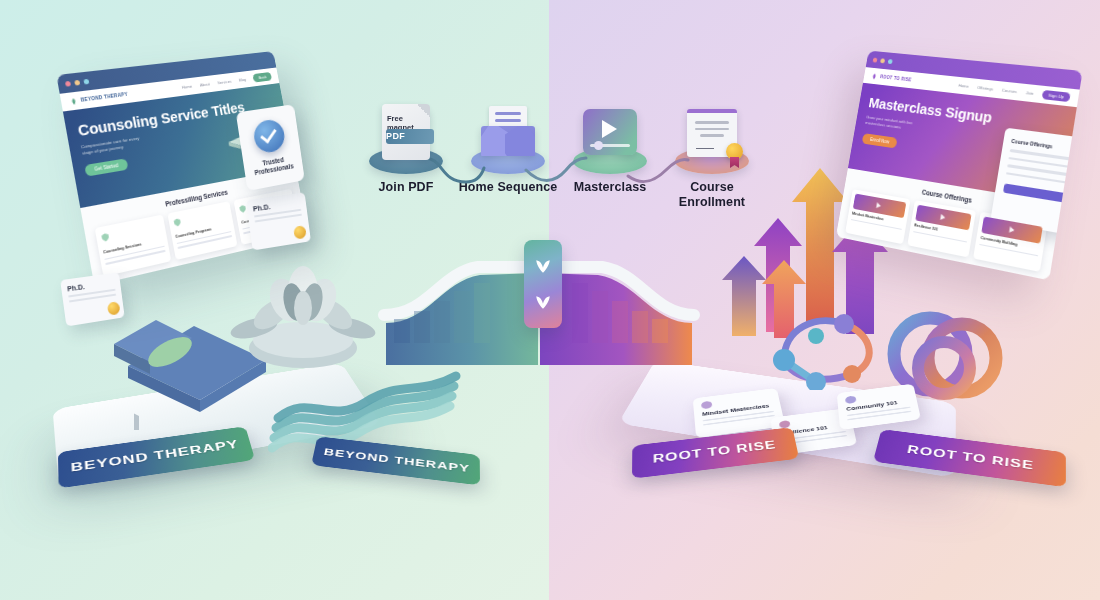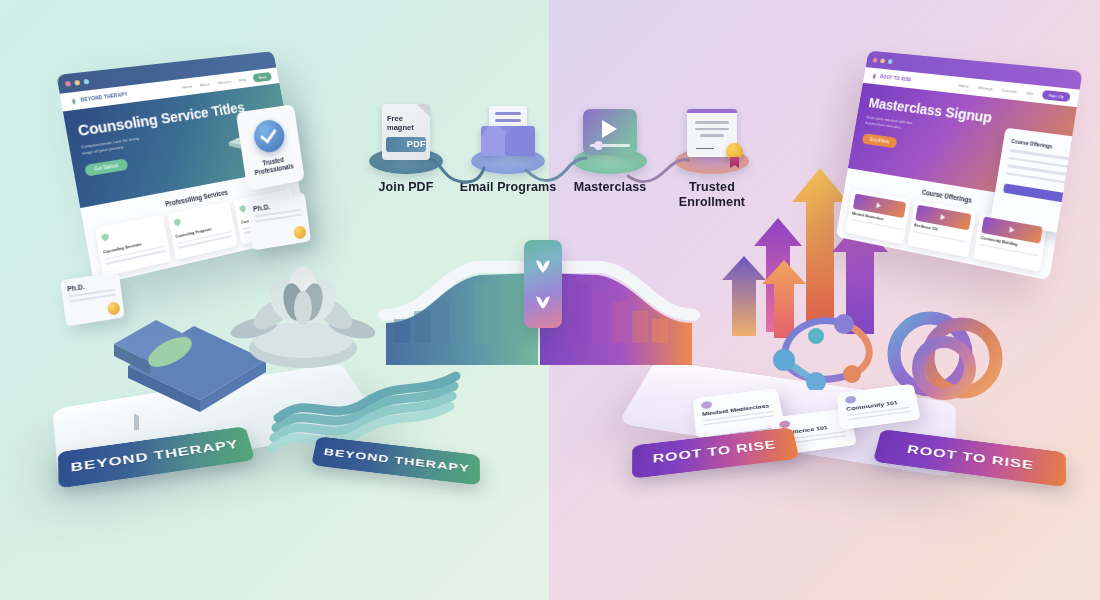--- a/index.html
+++ b/index.html
@@ -57,24 +57,24 @@
   .pdfdoc .fold {
     position:absolute; right:0; top:0; width:13px; height:13px;
     background:linear-gradient(225deg,#cfd4da 50%,transparent 50%);
     border-radius:0 4px 0 6px;
   }
   .pdfdoc .ftext {
     position:absolute; left:5px; top:11px; width:38px;
     font-size:7.5px; font-weight:bold; color:#2d3142; line-height:1.15; text-align:left;
   }
   .pdfdoc .badge {
-    position:absolute; left:4px; bottom:8px; width:40px; height:15px;
+    position:absolute; left:4px; bottom:16px; width:48px; height:15px;
     background:linear-gradient(100deg,#4e7f9e,#6d9ab4);
     border-radius:3px; color:#fff; font-size:9px; font-weight:bold;
-    line-height:15px; text-align:right; letter-spacing:.4px;
+    line-height:15px; text-align:left; letter-spacing:.4px;
   }
   
   .env { position:relative; width:54px; height:48px; margin:6px auto 0; }
   .env .paper {
     position:absolute; left:8px; top:-4px; width:38px; height:30px;
     background:#f4f5f8; border-radius:2px; box-shadow:0 2px 4px rgba(40,50,80,.18);
   }
   .env .paper i {
     display:block; height:3px; margin:4px auto 0; background:#8d8fd6; border-radius:2px;
   }
@@ -674,21 +674,21 @@
           <div class="paper">
             <i></i>
             <i></i>
             <i></i>
           </div>
           <div class="body"></div>
           <div class="flapL"></div>
           <div class="flapR"></div>
         </div>
       </div>
-      <div class="jlabel">Email Programs</div>
+      <div class="jlabel">Home Sequence</div>
     </div>
 
     <div class="jnode" style="left:210px; top:0;">
       <div class="disc" style="background:radial-gradient(ellipse at 50% 35%,#9ed8bb,#6fb79a);"></div>
       <div class="ico">
         <div class="vid">
           <span class="play"></span>
           <span class="bar"></span>
           <span class="knob"></span>
         </div>
@@ -700,17 +700,17 @@
       <div class="disc" style="background:radial-gradient(ellipse at 50% 35%,#c79ad6,#e09a72);"></div>
       <div class="ico">
         <div class="cert">
           <i></i>
           <i></i>
           <i></i>
           <span class="sig"></span>
           <span class="seal"></span>
         </div>
       </div>
-      <div class="jlabel">Trusted Enrollment</div>
+      <div class="jlabel">Course Enrollment</div>
     </div>
   </div>
 
 </div>
 
 </body></html>

